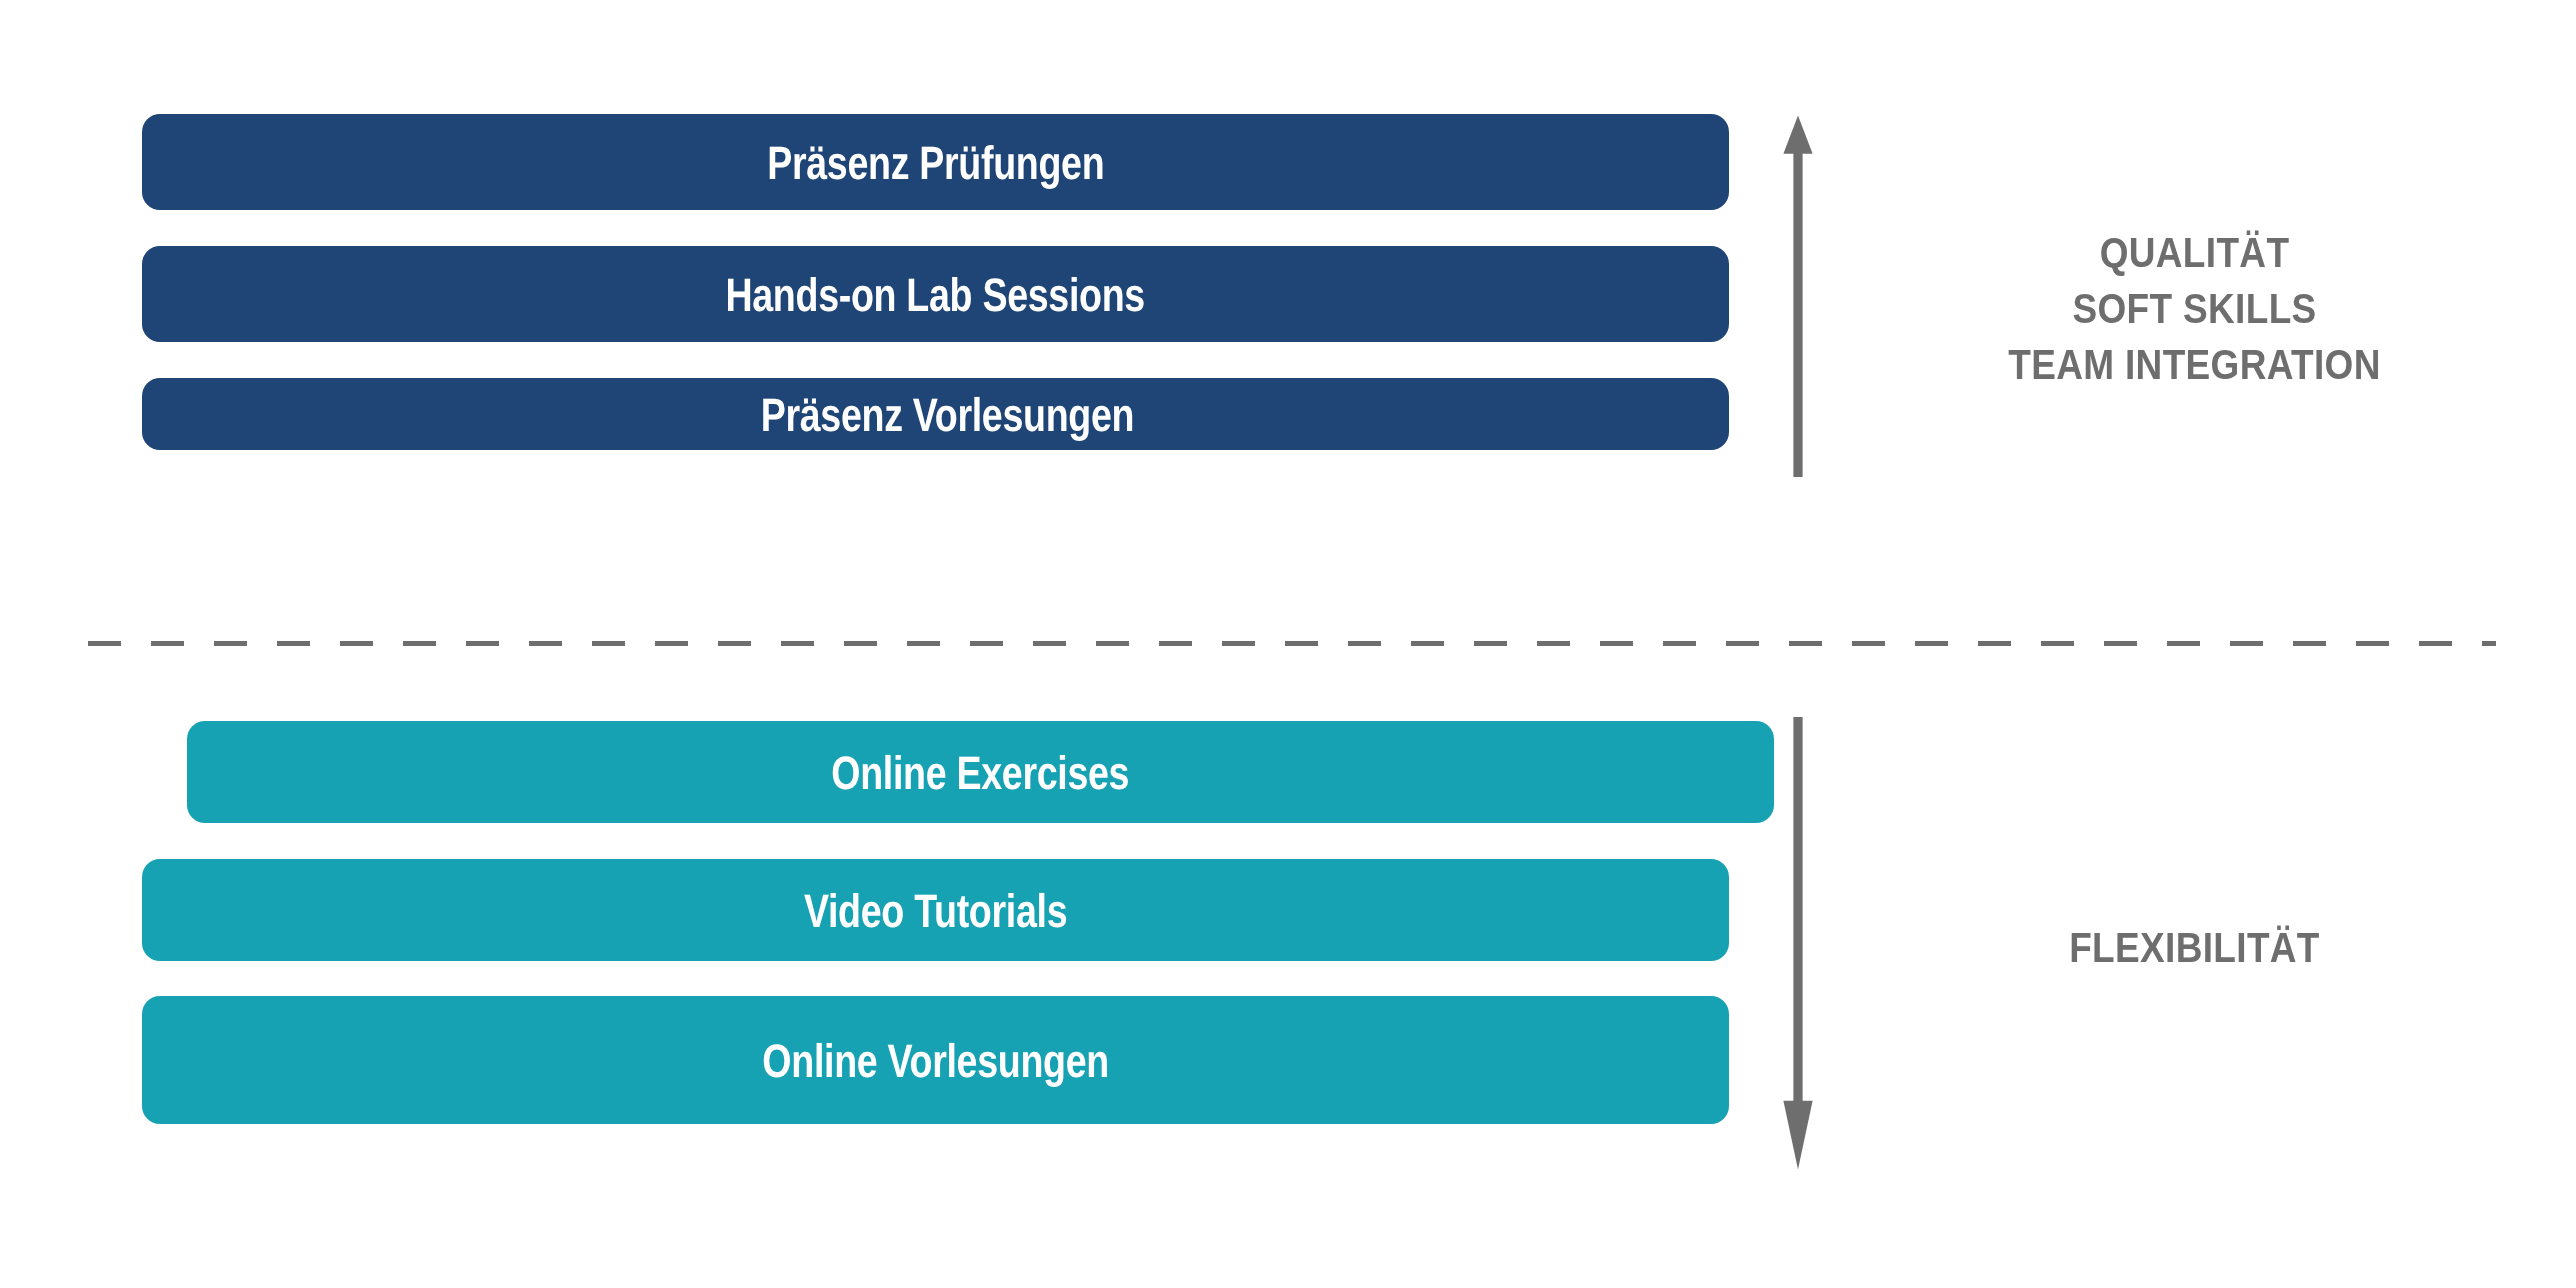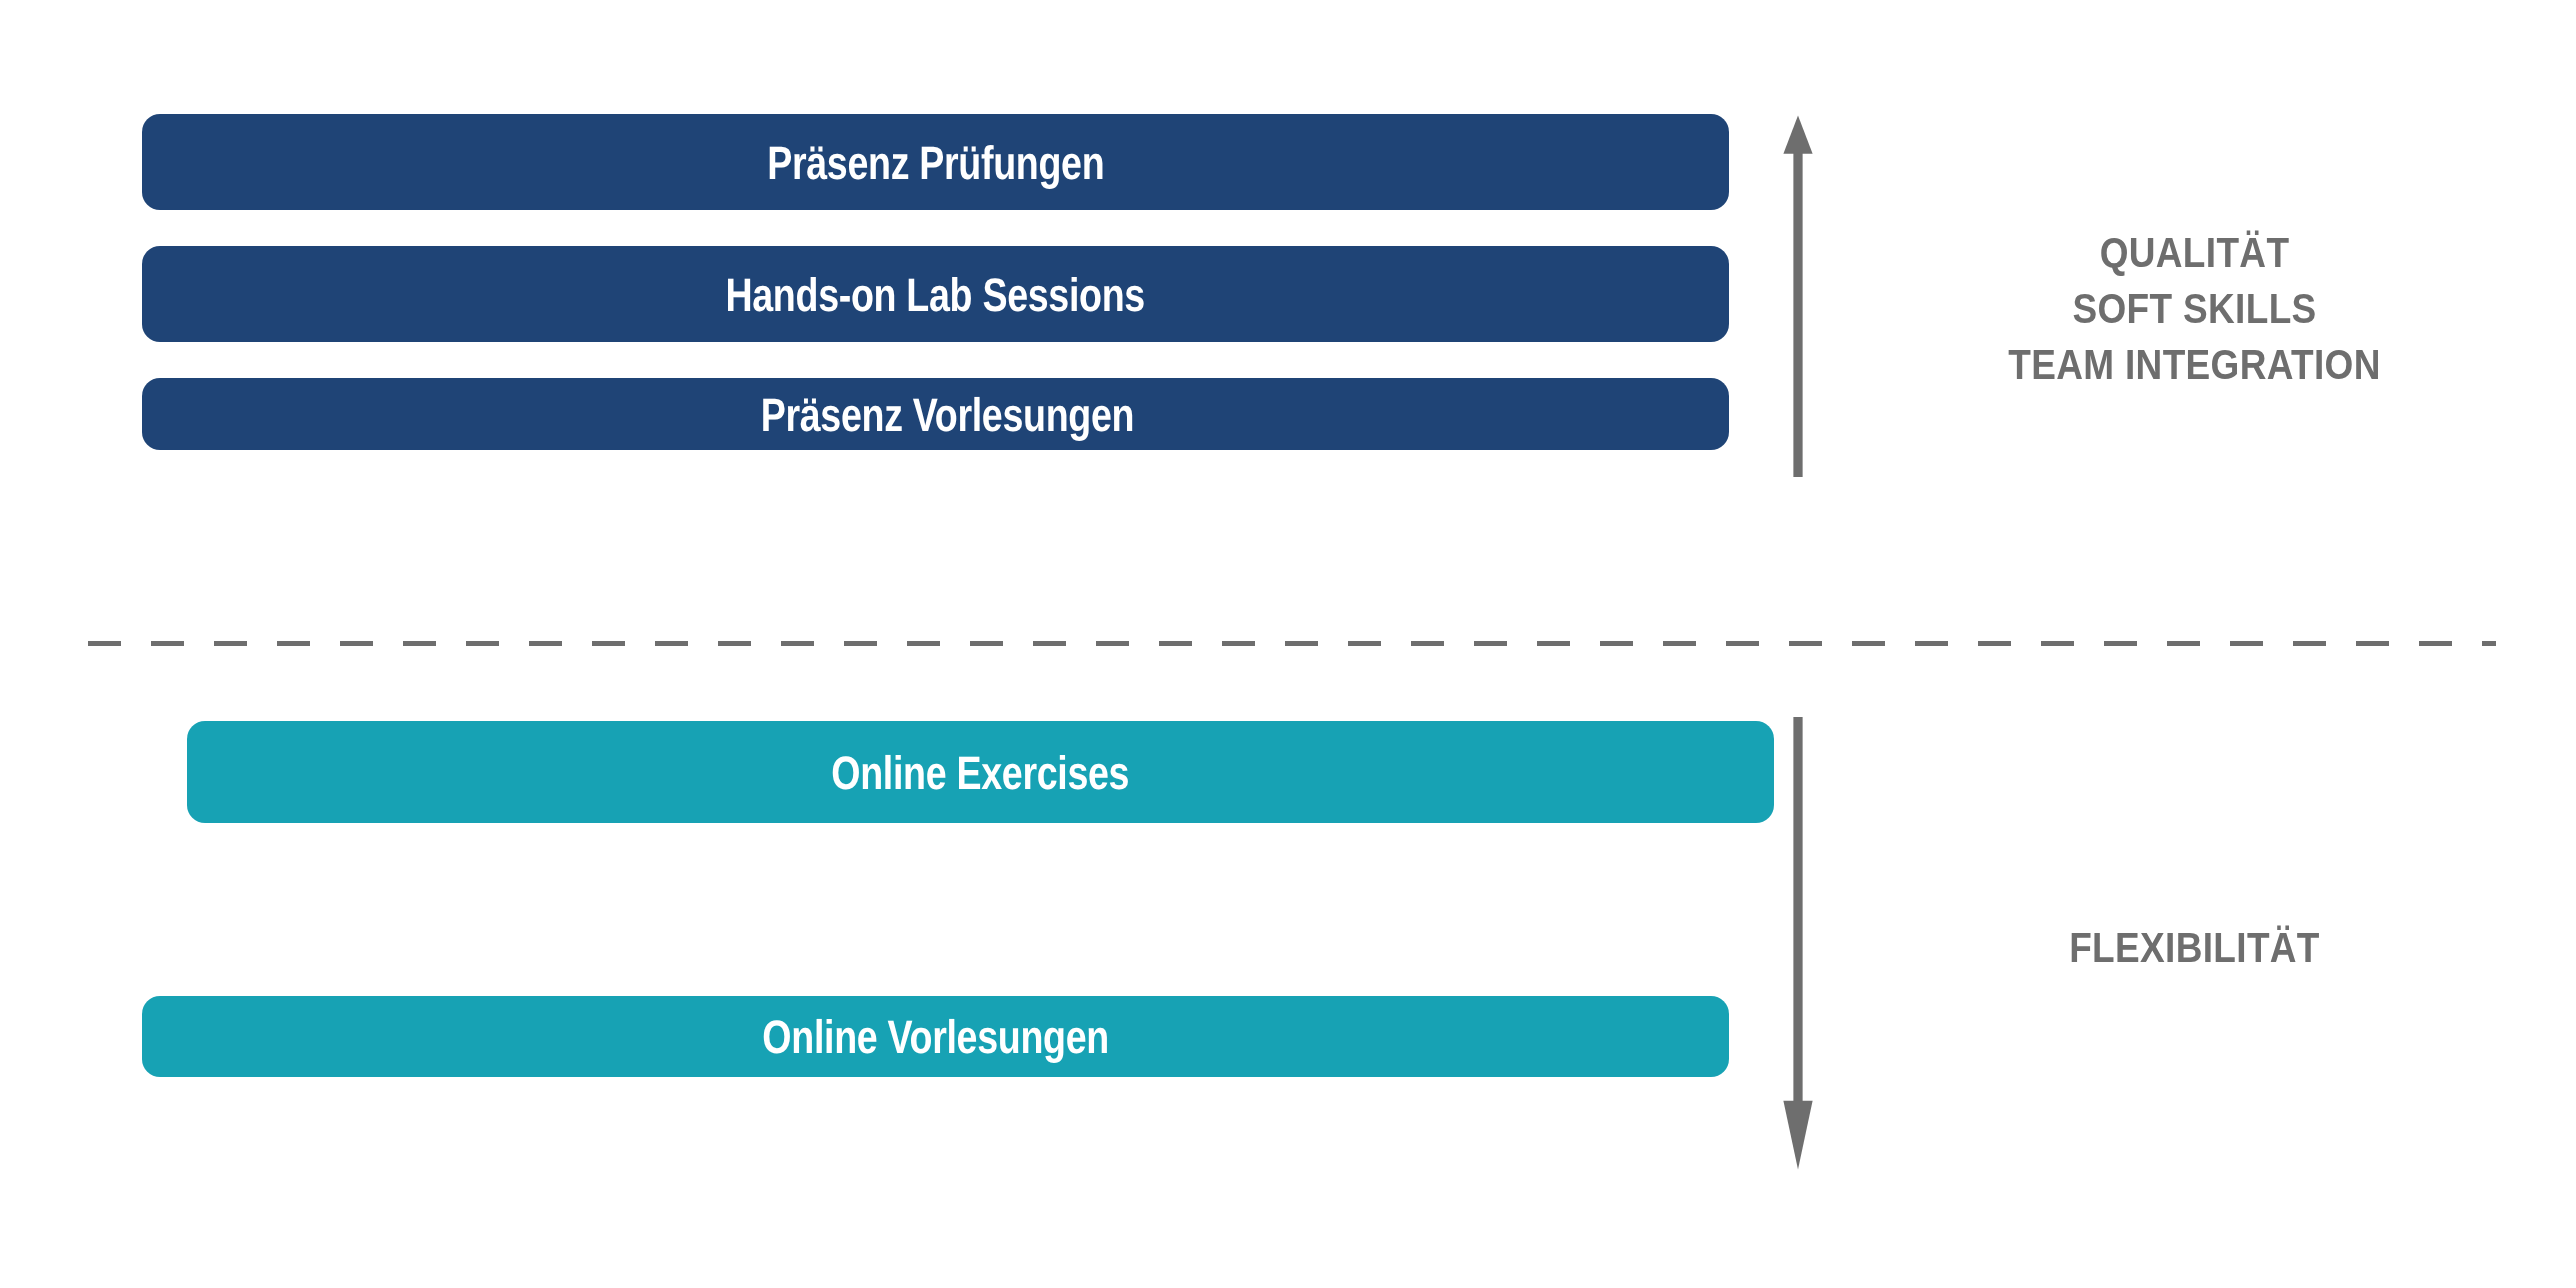--- a/index.html
+++ b/index.html
@@ -47,21 +47,21 @@
   
   .bar.navy { background: #1F4476; }
   #bar-praesenz-pruefungen  { top: 114px;  height: 96px; }
   #bar-hands-on-lab         { top: 246px;  height: 96px; }
   #bar-praesenz-vorlesungen { top: 378px;  height: 72px; padding-left: 23px; }
 
   
   .bar.teal { background: #17A2B4; }
   #bar-online-exercises     { top: 721px;  height: 102px; margin-left: 45px; }
   #bar-video-tutorials      { top: 859px; height: 102px; }
-  #bar-online-vorlesungen   { top: 996px; height: 81px; }
+  #bar-online-vorlesungen   { top: 996px; height: 128px; }
 
   
   #divider {
     position: absolute;
     left: 88px;
     top: 641px;
     width: 2408px;
     height: 5.3px;
     background-image: linear-gradient(
         to right,
@@ -134,20 +134,23 @@
     <span class="caption-line">SOFT SKILLS</span>
     <span class="caption-line">TEAM INTEGRATION</span>
   </div>
 
   <div id="divider"></div>
 
   <div class="bar teal" id="bar-online-exercises">
     <span class="bar-label">Online Exercises</span>
   </div>
 
+  <div class="bar teal" id="bar-video-tutorials">
+    <span class="bar-label">Video Tutorials</span>
+  </div>
 
   <div class="bar teal" id="bar-online-vorlesungen">
     <span class="bar-label">Online Vorlesungen</span>
   </div>
 
   <svg class="arrow-svg" id="arrow-flexibility" viewBox="0 0 52 595" preserveAspectRatio="none">
     <rect x="20" y="0" width="12" height="508" fill="#6E6E6E"></rect>
     <polygon points="26,593 45,503 7,503" fill="#6E6E6E"></polygon>
   </svg>
 

